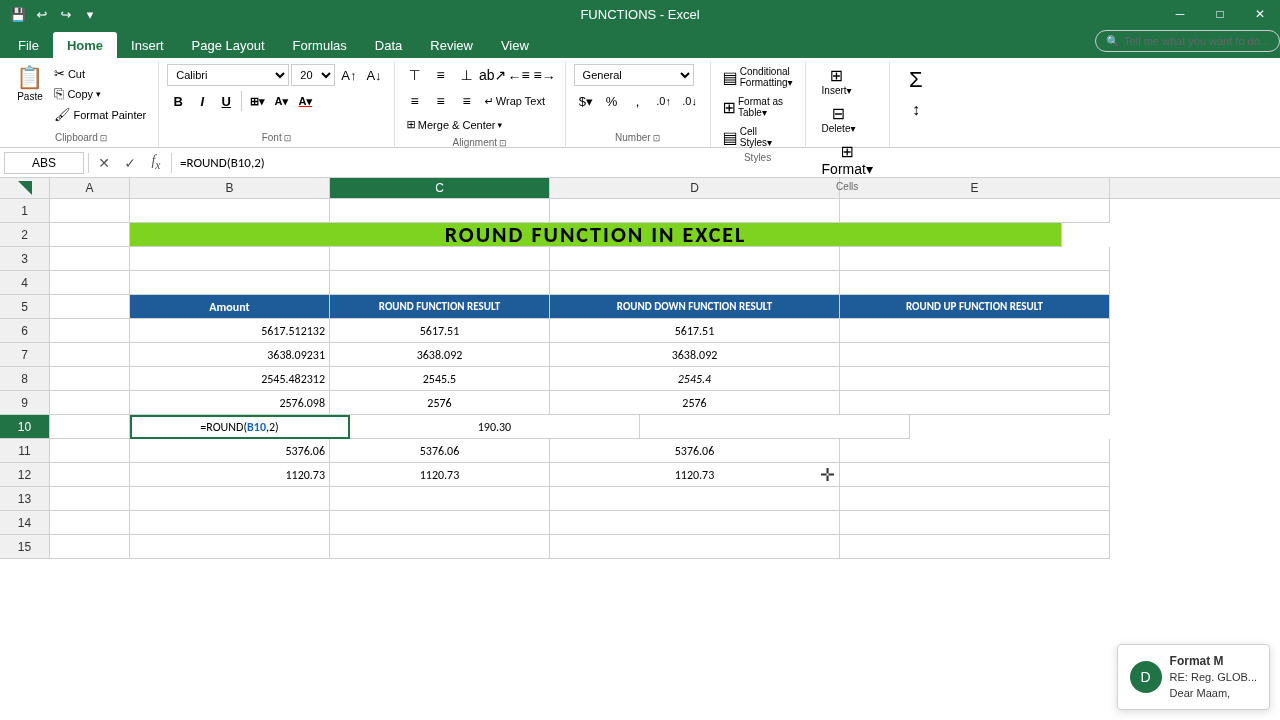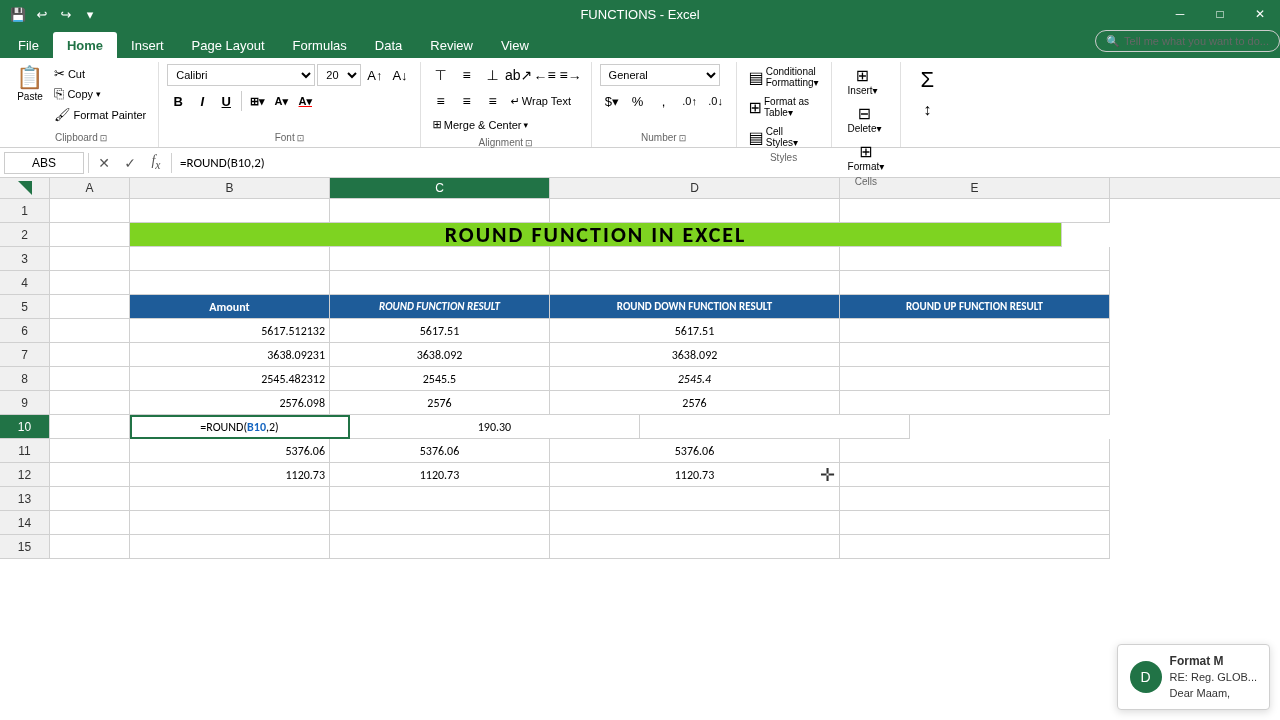--- a/index.html
+++ b/index.html
@@ -90,21 +90,21 @@
     .ribbon-btn-label { font-size: 10px; text-align: center; }
     .ribbon-small-btns { display: flex; flex-direction: column; gap: 1px; }
     .ribbon-small-btn {
       display: flex; align-items: center; gap: 3px; padding: 2px 4px; cursor: pointer; border-radius: 2px; font-size: 11px; white-space: nowrap;
     }
     .ribbon-small-icon { font-size: 13px; }
 
     
     .font-row { display: flex; align-items: center; gap: 2px; margin-bottom: 2px; }
     .font-select {
-      border: 1px solid #ccc; padding: 1px 4px; font-size: 11px; height: 22px; background: #fff; cursor: pointer; width: 148px;
+      border: 1px solid #ccc; padding: 1px 4px; font-size: 11px; height: 22px; background: #fff; cursor: pointer; width: 122px;
     }
     .font-size-select { border: 1px solid #ccc; padding: 1px 4px; font-size: 11px; height: 22px; background: #fff; cursor: pointer; width: 44px; }
     .font-size-btn { border: 1px solid transparent; padding: 1px 3px; cursor: pointer; border-radius: 2px; font-size: 13px; }
     .bold-btn { font-weight: bold; border: 1px solid transparent; width: 22px; height: 22px; display: flex; align-items: center; justify-content: center; cursor: pointer; border-radius: 2px; font-size: 13px; }
     .separator { width: 1px; height: 20px; background: #ccc; margin: 0 2px; }
 
     
     .align-row { display: flex; gap: 2px; margin-bottom: 2px; }
     .align-btn { border: none; background: transparent; width: 24px; height: 22px; display: flex; align-items: center; justify-content: center; cursor: pointer; border-radius: 2px; font-size: 14px; }
 
@@ -362,21 +362,21 @@
       <div class="ribbon-btn" style="padding:2px 8px;">
         <span style="font-size:16px;">⊞</span>
         <span style="font-size:10px;">Insert▾</span>
       </div>
       <div class="ribbon-btn" style="padding:2px 8px;">
         <span style="font-size:16px;">⊟</span>
         <span style="font-size:10px;">Delete▾</span>
       </div>
       <div class="ribbon-btn" style="padding:2px 8px;">
         <span style="font-size:16px;">⊞</span>
-        <span style="font-size:10px;">Format▾</span>
+        <span style="font-size:14px;">Format▾</span>
       </div>
     </div>
     <div class="ribbon-group-label">
       <span>Cells</span>
     </div>
   </div>
 
   <div class="ribbon-group" style="border-right:none;">
     <div class="ribbon-group-content" style="flex-direction:column;">
       <div class="ribbon-btn">
@@ -448,21 +448,21 @@
       <div class="cell" style="width:200px;"></div>
       <div class="cell" style="width:220px;"></div>
       <div class="cell" style="width:290px;"></div>
       <div class="cell" style="width:270px;"></div>
     </div>
 
     <div class="spreadsheet-row">
       <div class="row-header">5</div>
       <div class="cell" style="width:80px;"></div>
       <div class="cell header-row" style="width:200px;">Amount</div>
-      <div class="cell header-row" style="width:220px; font-size:11px;font-style:italic;">ROUND FUNCTION RESULT</div>
+      <div class="cell header-row" style="width:220px; font-size:11px;">ROUND FUNCTION RESULT</div>
       <div class="cell header-row" style="width:290px; font-size:11px;">ROUND DOWN FUNCTION RESULT</div>
       <div class="cell header-row" style="width:270px; font-size:11px;">ROUND UP FUNCTION RESULT</div>
     </div>
 
     <div class="spreadsheet-row">
       <div class="row-header">6</div>
       <div class="cell" style="width:80px;"></div>
       <div class="cell right-align" style="width:200px;">5617.512132</div>
       <div class="cell center-align" style="width:220px;">5617.51</div>
       <div class="cell center-align" style="width:290px;">5617.51</div>

